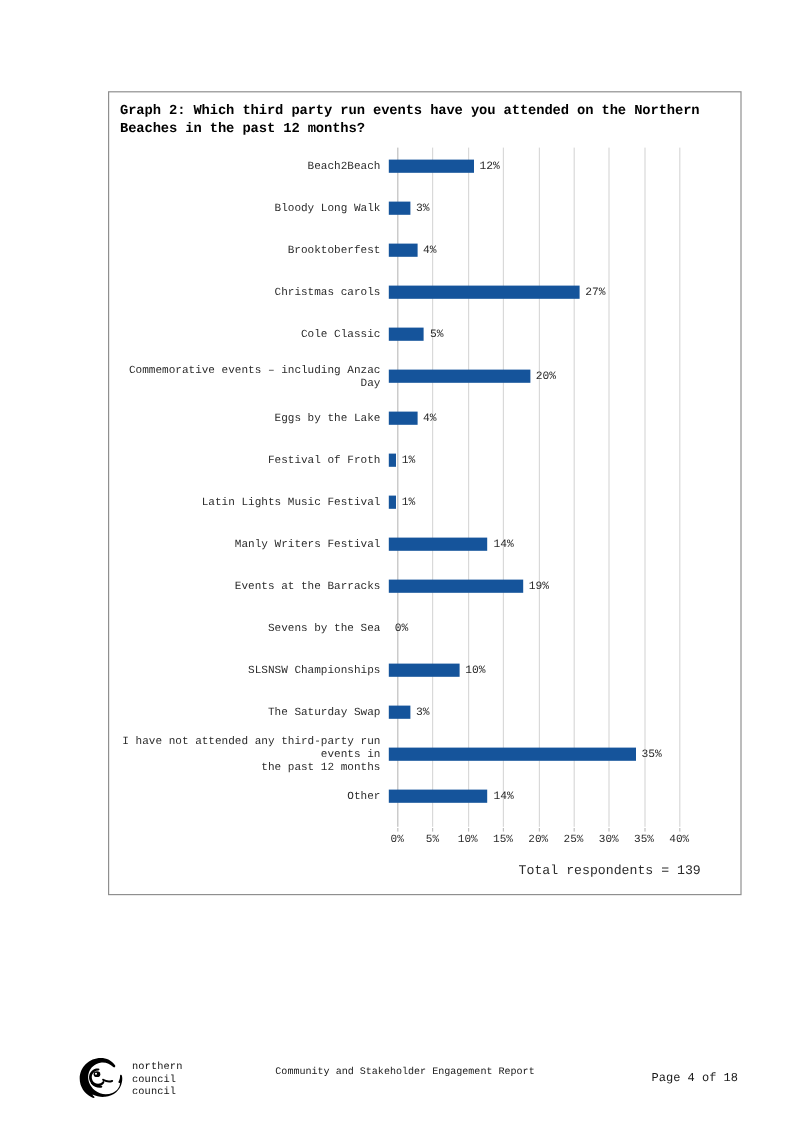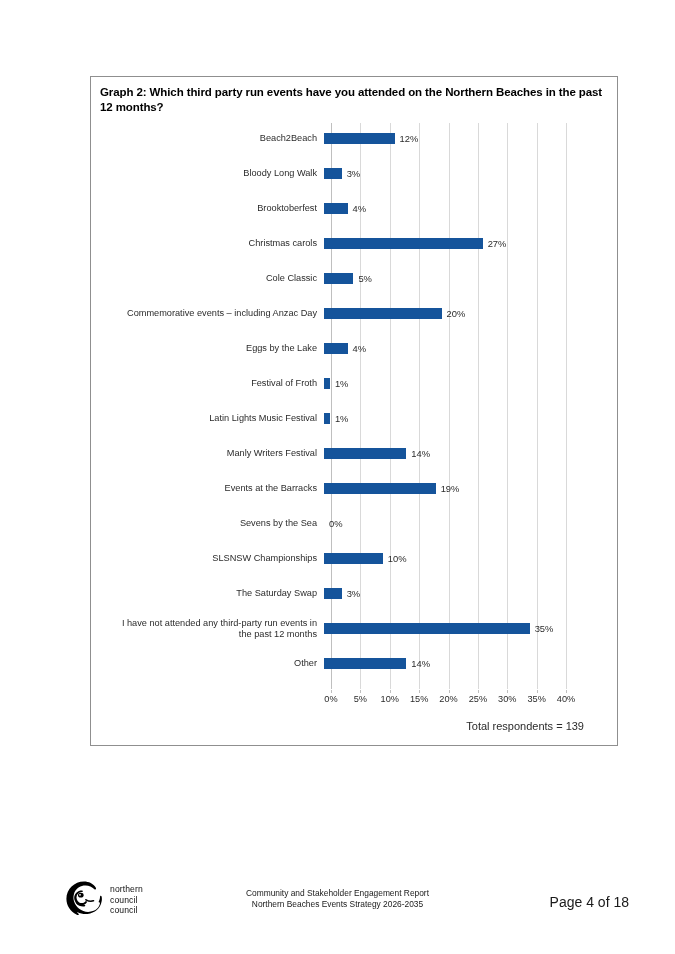--- a/index.html
+++ b/index.html
@@ -15,20 +15,21 @@
     overflow: hidden;
   }
 
   
   .page {
     position: absolute;
     left: 0; top: 0;
     width: 675px; height: 954px;
     background: #ffffff;
     box-sizing: border-box;
+    font-family: Liberation Mono, monospace;
   }
 
   
   .chart-frame {
     position: absolute;
     left: 90px;
     top: 76px;
     width: 528px;
     height: 670px;
     border: 1px solid #8f8f8f;
@@ -184,23 +185,23 @@
     left: 0;
     top: 10px;
     width: 675px;
     text-align: center;
     font-size: 8.4px;
     line-height: 11px;
     color: #1a1a1a;
   }
   .footer-page {
     position: absolute;
-    right: 46px;
+    right: 60px;
     top: 16px;
-    font-size: 14px;
+    font-size: 10px;
     color: #1a1a1a;
   }
 </style>
 </head>
 <body>
 
 <div class="page">
 
   <div class="chart-frame">
 
@@ -374,19 +375,18 @@
       </svg>
       <div class="logo-text">
         <div>northern</div>
         <div>council</div>
         <div>council</div>
       </div>
     </div>
 
     <div class="footer-center">
       <div>Community and Stakeholder Engagement Report</div>
-      <div>Northern Beaches Events Strategy 2026-2035</div>
     </div>
 
     <div class="footer-page">Page 4 of 18</div>
   </div>
 
 </div>
 
 </body></html>

